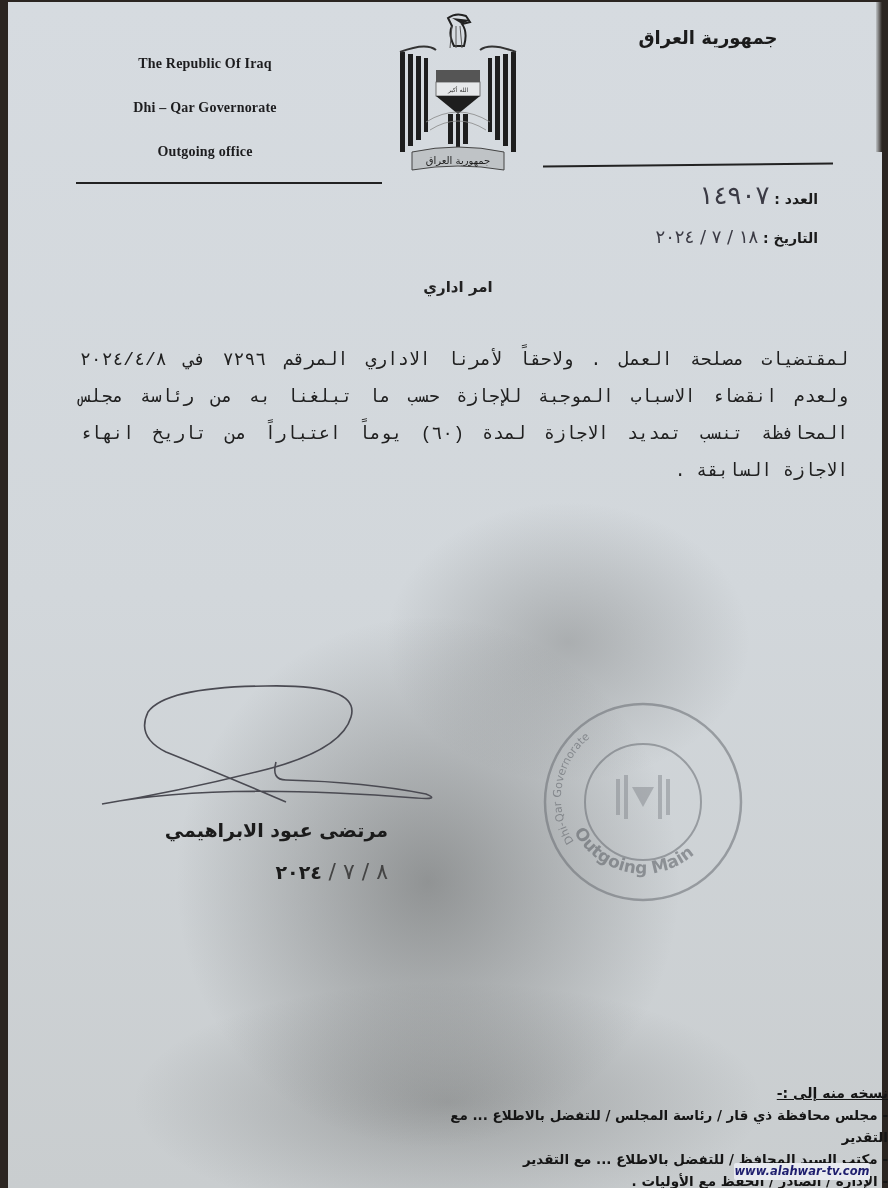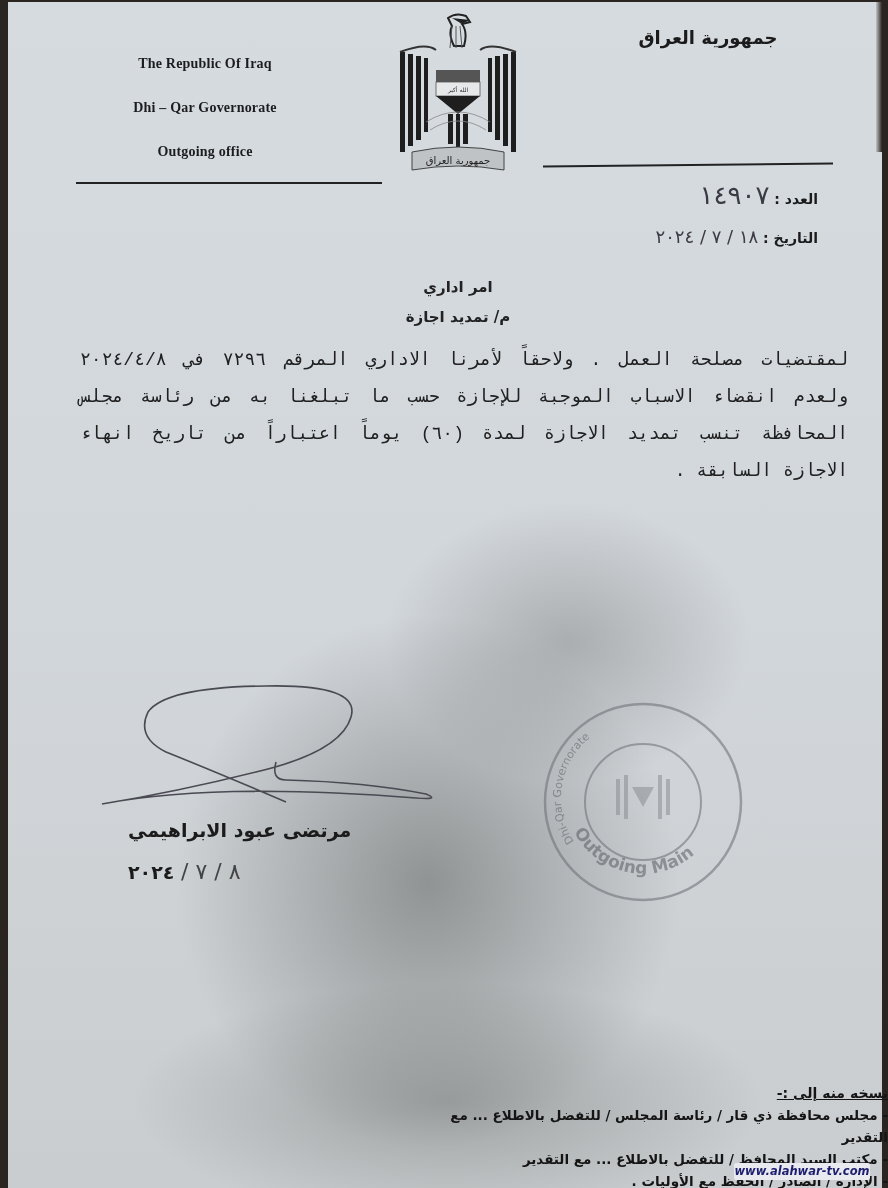--- a/index.html
+++ b/index.html
@@ -45,21 +45,21 @@
   .date-row .handwrite { font-size:18px; }
 
   .title-block { position:absolute; left:300px; top:258px; width:300px; text-align:center; direction:rtl;
     color:#222; font-weight:bold; font-size:15px;margin-top:12px; }
   .title-block div { line-height:30px; }
 
   .body-text { position:absolute; left:72px; top:340px; width:768px; direction:rtl; text-align:justify;
     text-align-last:right; color:#202020; font-size:18px; line-height:37px; font-family:Liberation Mono, monospace; }
 
   .signature { position:absolute; left:88px; top:680px; width:350px; height:130px; }
-  .sig-block { position:absolute; left:120px; top:808px; width:260px; text-align:left; direction:rtl;
+  .sig-block { position:absolute; left:120px; top:808px; width:260px; text-align:right; direction:rtl;
     color:#1b1b1b; font-weight:bold; }
   .sig-name { font-size:19px; line-height:40px; }
   .sig-title { font-size:19px; line-height:40px; font-family:"DejaVu Serif", serif; }
   .sig-date { font-size:19px; line-height:44px; }
   .sig-date .hw { font-weight:normal; color:#444; font-size:22px; }
 
   .stamp { position:absolute; left:530px; top:695px; width:210px; height:210px; opacity:0.55; }
 
   .cc-block { position:absolute; left:440px; top:1080px; width:440px; direction:rtl; text-align:right;
     color:#151515; font-weight:bold; font-size:13.5px; line-height:22px; }
@@ -125,21 +125,20 @@
     <span class="label">العدد :</span>
     <span class="handwrite">١٤٩٠٧</span>
   </div>
   <div class="ref date-row">
     <span class="label">التاريخ :</span>
     <span class="handwrite">١٨ / ٧ / ٢٠٢٤</span>
   </div>
 
   <div class="title-block">
     <div>امر اداري</div>
-    <div>م/ تمديد اجازة</div>
   </div>
 
   <div class="body-text">لمقتضيات مصلحة العمل . ولاحقاً لأمرنا الاداري المرقم ٧٢٩٦ في ٢٠٢٤/٤/٨ ولعدم انقضاء الاسباب الموجبة للإجازة حسب ما تبلغنا به من رئاسة مجلس المحافظة تنسب تمديد الاجازة لمدة (٦٠) يوماً اعتباراً من تاريخ انهاء الاجازة السابقة .</div>
 
   <svg class="signature" viewBox="0 0 350 130">
     <path d="M190 120 Q120 90 70 70 Q40 55 52 30 Q70 5 170 4 Q265 2 255 35 Q245 70 160 90 Q80 110 6 122 Q120 100 320 116 Q345 118 330 112 Q270 100 190 98 Q175 98 180 80" fill="none" stroke="#4a4a52" stroke-width="1.6"></path>
   </svg>
 
   <div class="sig-block">
     <div class="sig-name">مرتضى عبود الابراهيمي</div>

